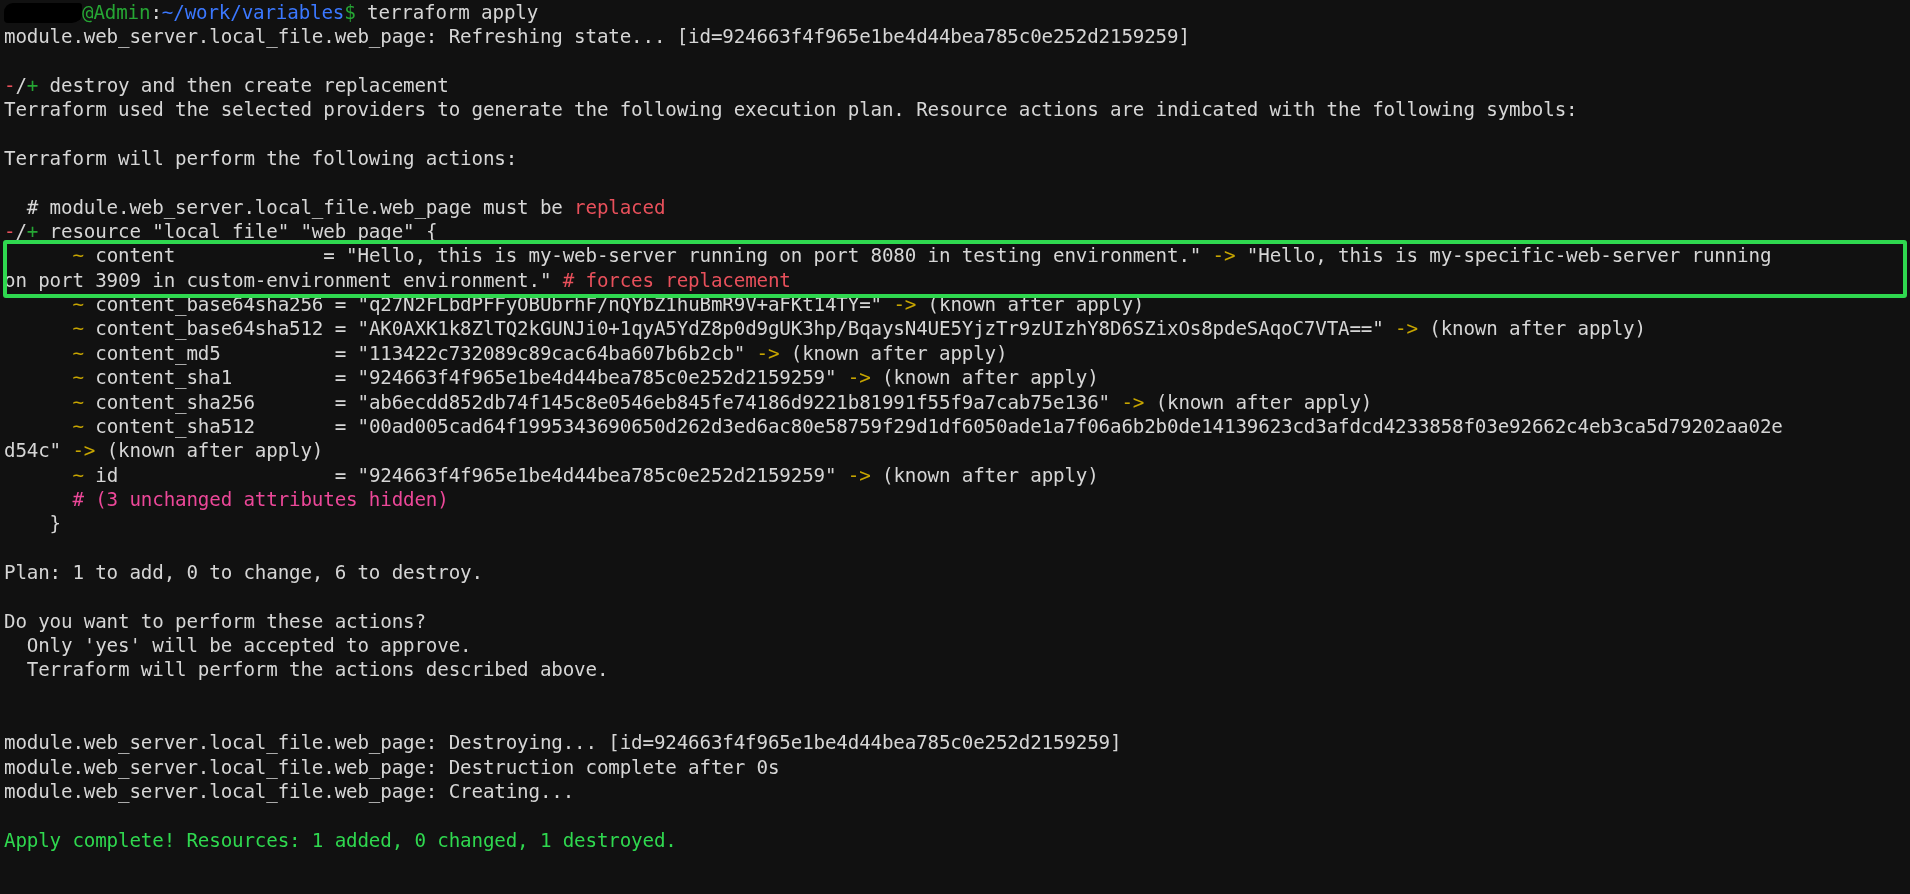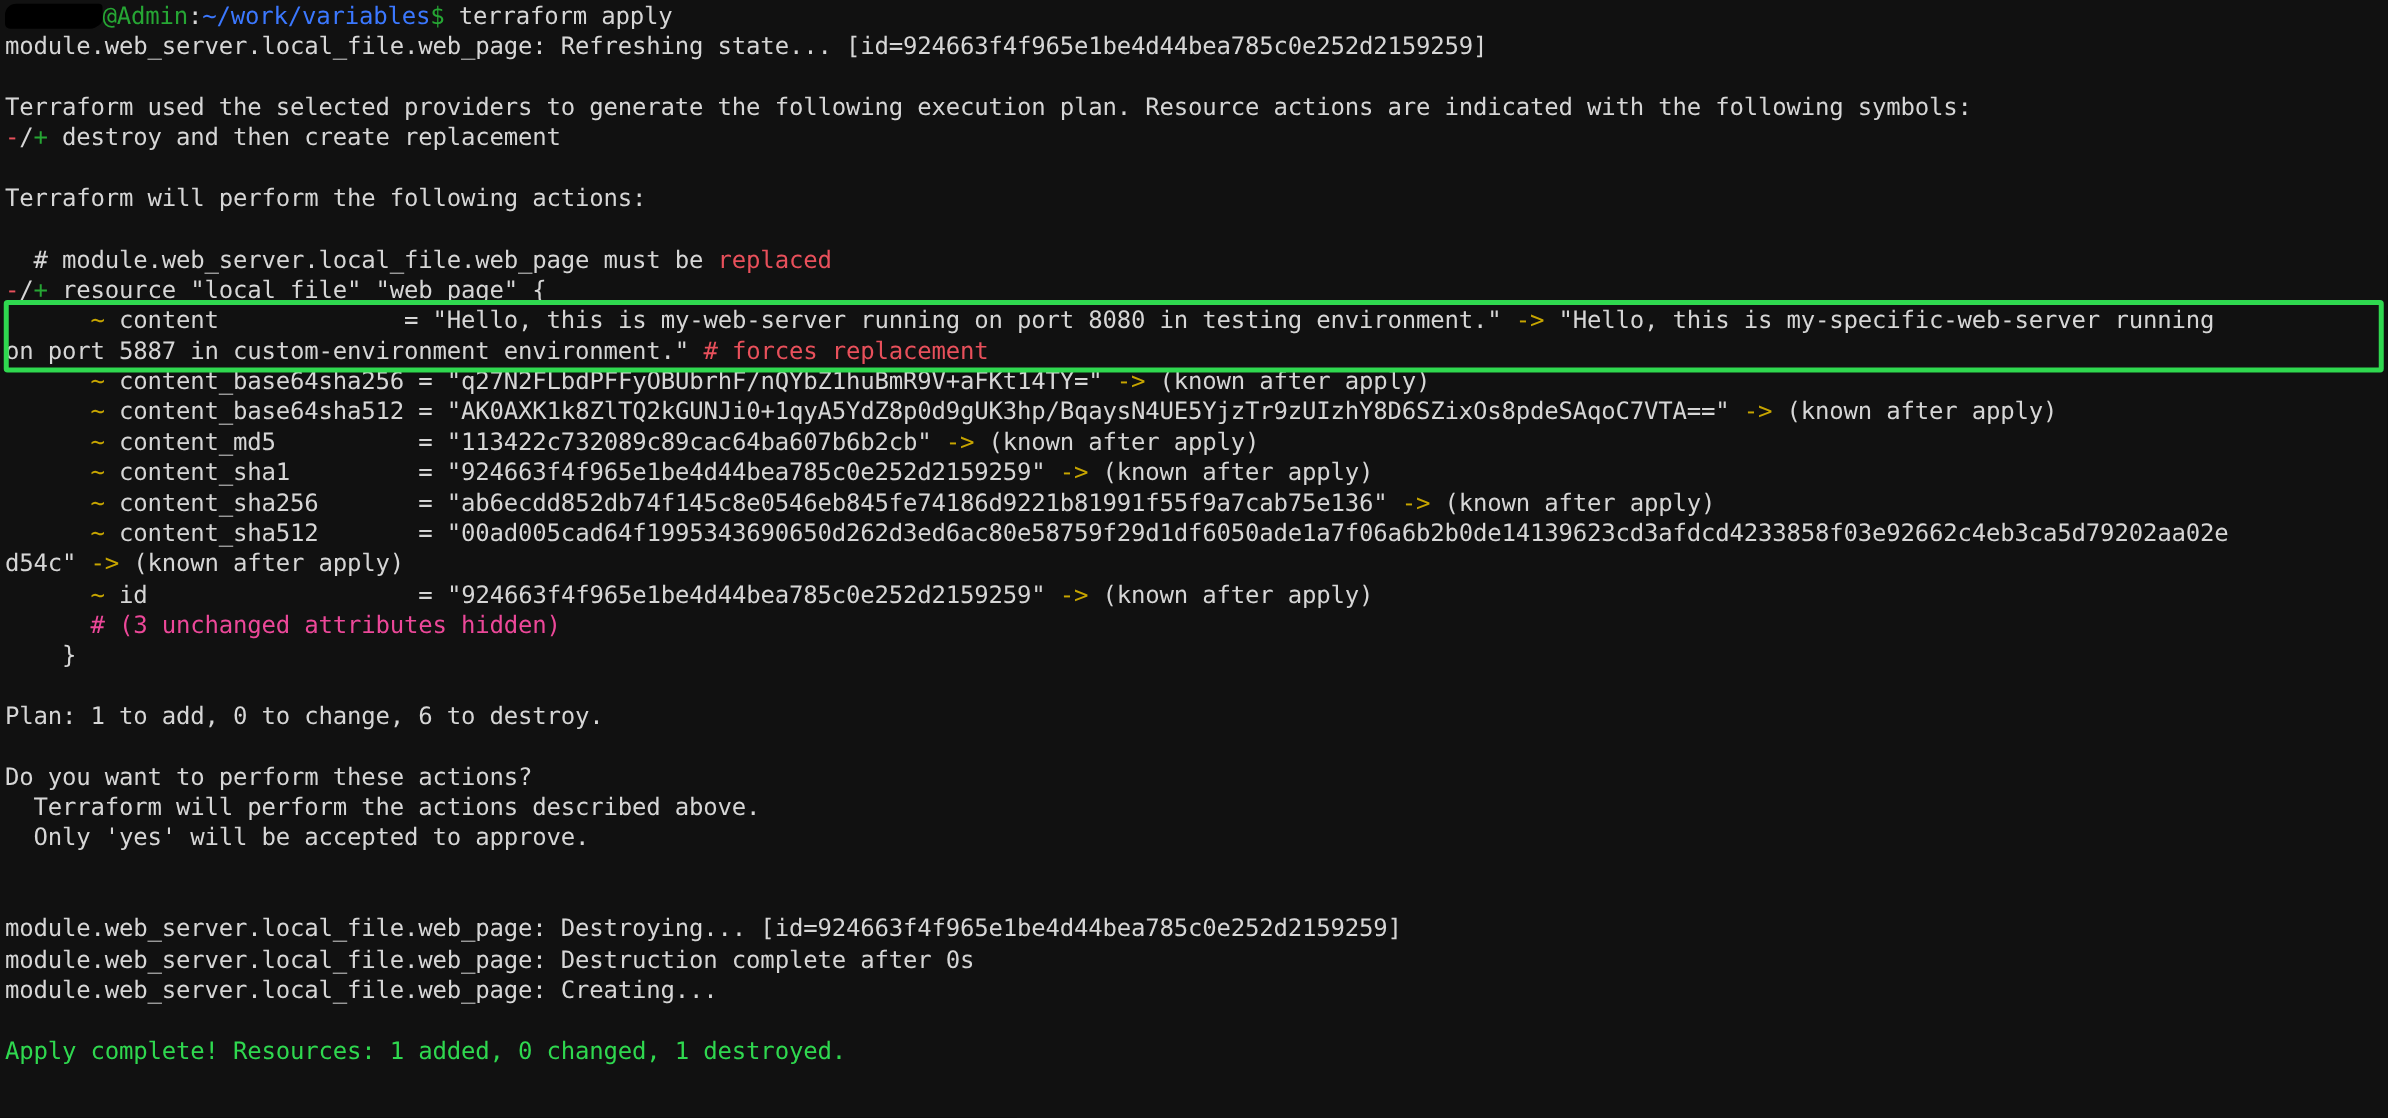--- a/index.html
+++ b/index.html
@@ -84,35 +84,35 @@
 <body>
 
 <div id="terminal">
 
   <div class="lines">
 
     <div class="ln"><span class="redact"></span><span class="c-green">@Admin</span><span class="c-white">:</span><span class="c-blue">~/work/variables</span><span class="c-green">$</span><span class="c-white"> terraform apply</span></div>
 
     <div class="ln">module.web_server.local_file.web_page: Refreshing state... [id=924663f4f965e1be4d44bea785c0e252d2159259]</div>
     <div class="ln blank"></div>
+    <div class="ln"><span class="c-red">-</span><span class="c-white">/</span><span class="c-green">+</span><span class="c-white"> destroy and then create replacement</span></div>
+
     <div class="ln">Terraform used the selected providers to generate the following execution plan. Resource actions are indicated with the following symbols:</div>
-
-    <div class="ln"><span class="c-red">-</span><span class="c-white">/</span><span class="c-green">+</span><span class="c-white"> destroy and then create replacement</span></div>
 
     <div class="ln blank"></div>
     <div class="ln">Terraform will perform the following actions:</div>
     <div class="ln blank"></div>
 
     <div class="ln"><span class="c-white">  # module.web_server.local_file.web_page must be </span><span class="c-red">replaced</span></div>
 
     <div class="ln"><span class="c-red">-</span><span class="c-white">/</span><span class="c-green">+</span><span class="c-white"> resource "local_file" "web_page" {</span></div>
 
     <div class="ln"><span class="c-white">      </span><span class="c-yellow">~</span><span class="c-white"> content</span><span class="c-white">             = </span><span class="c-white">"Hello, this is my-web-server running on port 8080 in testing environment."</span><span class="c-yellow"> -&gt; </span><span class="c-white">"Hello, this is my-specific-web-server running</span></div>
 
-    <div class="ln"><span class="c-white">on port 5887 in custom-environment environment." </span><span class="c-red"># forces replacement</span></div>
+    <div class="ln"><span class="c-white">on port 3909 in custom-environment environment." </span><span class="c-red"># forces replacement</span></div>
 
     <div class="ln"><span class="c-white">      </span><span class="c-yellow">~</span><span class="c-white"> content_base64sha256 = </span><span class="c-white">"q27N2FLbdPFFyOBUbrhF/nQYbZ1huBmR9V+aFKt14TY="</span><span class="c-yellow"> -&gt; </span><span class="c-white">(known after apply)</span></div>
 
     <div class="ln"><span class="c-white">      </span><span class="c-yellow">~</span><span class="c-white"> content_base64sha512 = </span><span class="c-white">"AK0AXK1k8ZlTQ2kGUNJi0+1qyA5YdZ8p0d9gUK3hp/BqaysN4UE5YjzTr9zUIzhY8D6SZixOs8pdeSAqoC7VTA=="</span><span class="c-yellow"> -&gt; </span><span class="c-white">(known after apply)</span></div>
 
     <div class="ln"><span class="c-white">      </span><span class="c-yellow">~</span><span class="c-white"> content_md5</span><span class="c-white">          = </span><span class="c-white">"113422c732089c89cac64ba607b6b2cb"</span><span class="c-yellow"> -&gt; </span><span class="c-white">(known after apply)</span></div>
 
     <div class="ln"><span class="c-white">      </span><span class="c-yellow">~</span><span class="c-white"> content_sha1</span><span class="c-white">         = </span><span class="c-white">"924663f4f965e1be4d44bea785c0e252d2159259"</span><span class="c-yellow"> -&gt; </span><span class="c-white">(known after apply)</span></div>
 
     <div class="ln"><span class="c-white">      </span><span class="c-yellow">~</span><span class="c-white"> content_sha256</span><span class="c-white">       = </span><span class="c-white">"ab6ecdd852db74f145c8e0546eb845fe74186d9221b81991f55f9a7cab75e136"</span><span class="c-yellow"> -&gt; </span><span class="c-white">(known after apply)</span></div>
@@ -122,22 +122,22 @@
     <div class="ln"><span class="c-white">d54c"</span><span class="c-yellow"> -&gt; </span><span class="c-white">(known after apply)</span></div>
 
     <div class="ln"><span class="c-white">      </span><span class="c-yellow">~</span><span class="c-white"> id</span><span class="c-white">                   = </span><span class="c-white">"924663f4f965e1be4d44bea785c0e252d2159259"</span><span class="c-yellow"> -&gt; </span><span class="c-white">(known after apply)</span></div>
 
     <div class="ln c-dim">      # (3 unchanged attributes hidden)</div>
     <div class="ln">    }</div>
     <div class="ln blank"></div>
     <div class="ln">Plan: 1 to add, 0 to change, 6 to destroy.</div>
     <div class="ln blank"></div>
     <div class="ln">Do you want to perform these actions?</div>
+    <div class="ln">  Only 'yes' will be accepted to approve.</div>
     <div class="ln">  Terraform will perform the actions described above.</div>
-    <div class="ln">  Only 'yes' will be accepted to approve.</div>
     <div class="ln blank"></div>
     <div class="ln blank"></div>
     <div class="ln">module.web_server.local_file.web_page: Destroying... [id=924663f4f965e1be4d44bea785c0e252d2159259]</div>
     <div class="ln">module.web_server.local_file.web_page: Destruction complete after 0s</div>
     <div class="ln">module.web_server.local_file.web_page: Creating...</div>
     <div class="ln blank"></div>
     <div class="ln c-brgreen">Apply complete! Resources: 1 added, 0 changed, 1 destroyed.</div>
 
   </div>
 

